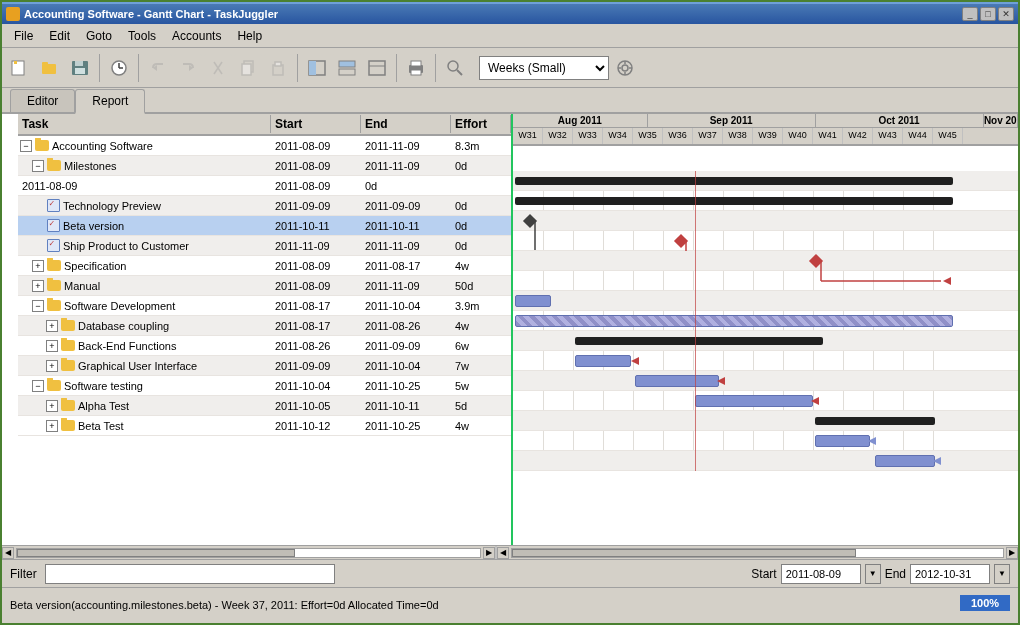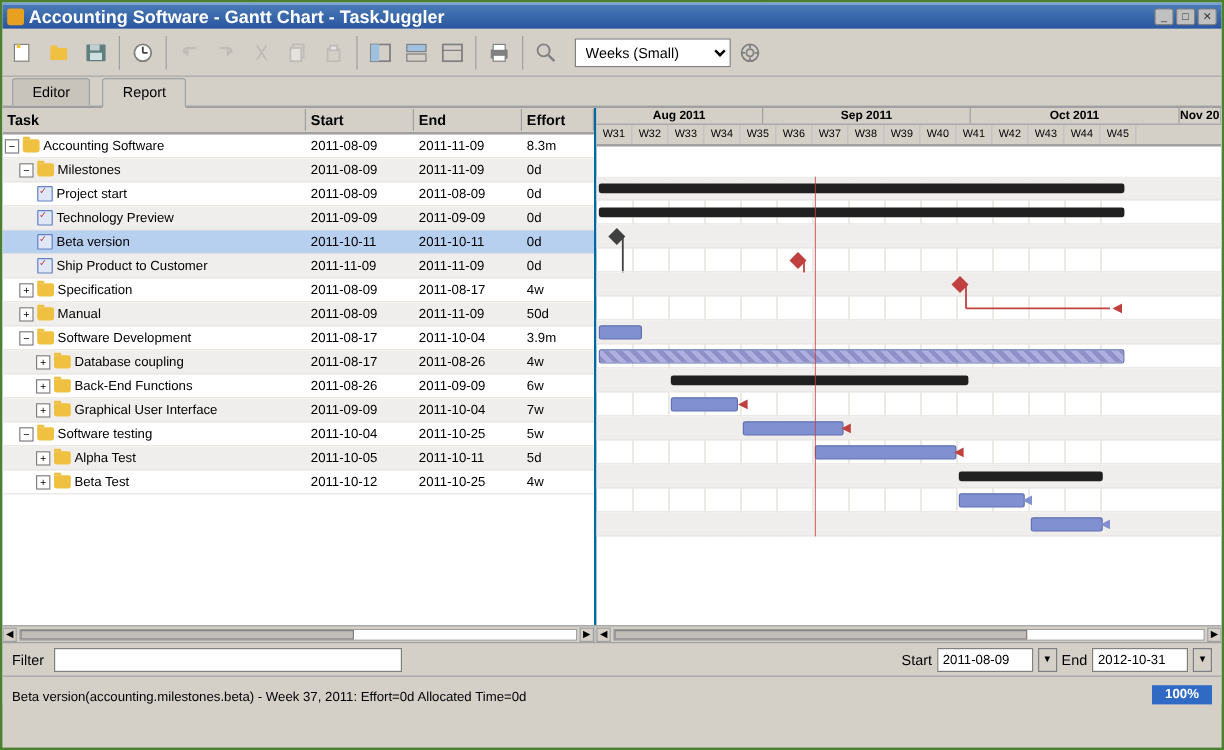--- a/index.html
+++ b/index.html
@@ -29,21 +29,21 @@
       gap: 4px;
     }
     .title-icon {
       width: 14px;
       height: 14px;
       background: #e8a020;
       border-radius: 2px;
       display: inline-block;
     }
     .title-text {
-      font-size: 15px;
+      font-size: 11px;
       font-weight: bold;
     }
     .title-controls {
       display: flex;
       gap: 2px;
     }
     .title-btn {
       width: 16px;
       height: 14px;
       background: #c0c0c0;
@@ -125,44 +125,45 @@
       padding: 0 8px;
       border-bottom: 2px solid #a0a0a0;
     }
     .tab {
       padding: 4px 16px;
       border: 1px solid #a0a0a0;
       border-bottom: none;
       background: #c8c4bc;
       cursor: pointer;
       font-size: 12px;
-      margin-right: 10px;
+      margin-right: 0;
       border-radius: 3px 3px 0 0;
     }
     .tab.active {
       background: #d4d0c8;
       border-bottom: 2px solid #d4d0c8;
       font-weight: normal;
       margin-bottom: -2px;
     }
 
     
     .main-content {
       display: flex;
       height: calc(625px - 22px - 24px - 40px - 26px - 28px - 30px - 24px);
       background: white;
     }
 
     
     .task-panel {
       width: 495px;
-      border-right: 2px solid #0369a1;
+      border-right: 2px solid #22c55e;
       overflow: hidden;
       display: flex;
       flex-direction: column;
+      margin-left: 16px;
     }
 
     .task-header {
       display: grid;
       grid-template-columns: 1fr 90px 90px 60px;
       background: #d4d0c8;
       border-bottom: 2px solid #a0a0a0;
       height: 22px;
       align-items: center;
     }
@@ -485,20 +486,28 @@
       <span class="title-icon"></span>
       <span class="title-text">Accounting Software - Gantt Chart - TaskJuggler</span>
     </div>
     <div class="title-controls">
       <div class="title-btn">_</div>
       <div class="title-btn">□</div>
       <div class="title-btn">✕</div>
     </div>
   </div>
 
+  <div class="menu-bar">
+    <div class="menu-item">File</div>
+    <div class="menu-item">Edit</div>
+    <div class="menu-item">Goto</div>
+    <div class="menu-item">Tools</div>
+    <div class="menu-item">Accounts</div>
+    <div class="menu-item">Help</div>
+  </div>
 
   <div class="toolbar">
     <div class="tb-btn">
       <svg width="18" height="16" viewBox="0 0 18 16">
           <rect x="1" y="1" width="12" height="14" fill="#fff" stroke="#808080"></rect>
           <rect x="3" y="1" width="3" height="3" fill="#f0c040"></rect>
         </svg>
     </div>
     <div class="tb-btn">
       <svg width="18" height="16" viewBox="0 0 18 16">
@@ -644,26 +653,20 @@
                 <div class="icon-folder"></div>
               </span>
             <span>Milestones</span>
           </div>
           <div class="task-cell">2011-08-09</div>
           <div class="task-cell">2011-11-09</div>
           <div class="task-cell">0d</div>
         </div>
 
         <div class="task-row">
-          <div class="task-name-cell" style="padding-left:28px;">
-            <span class="task-icon">
-                <div class="icon-task"></div>
-              </span>
-            <span>Project start</span>
-          </div>
           <div class="task-cell">2011-08-09</div>
           <div class="task-cell">2011-08-09</div>
           <div class="task-cell">0d</div>
         </div>
 
         <div class="task-row">
           <div class="task-name-cell" style="padding-left:28px;align-items:center;">
             <span class="task-icon">
                 <div class="icon-task"></div>
               </span>

